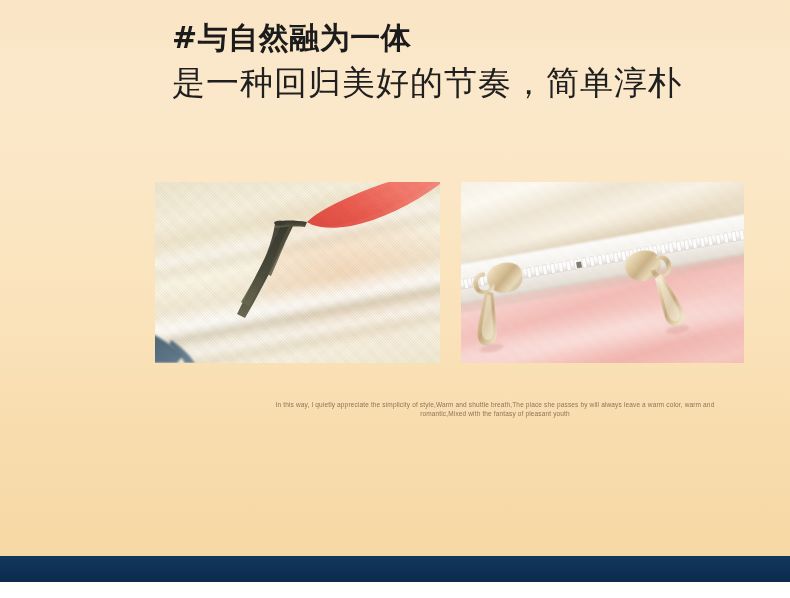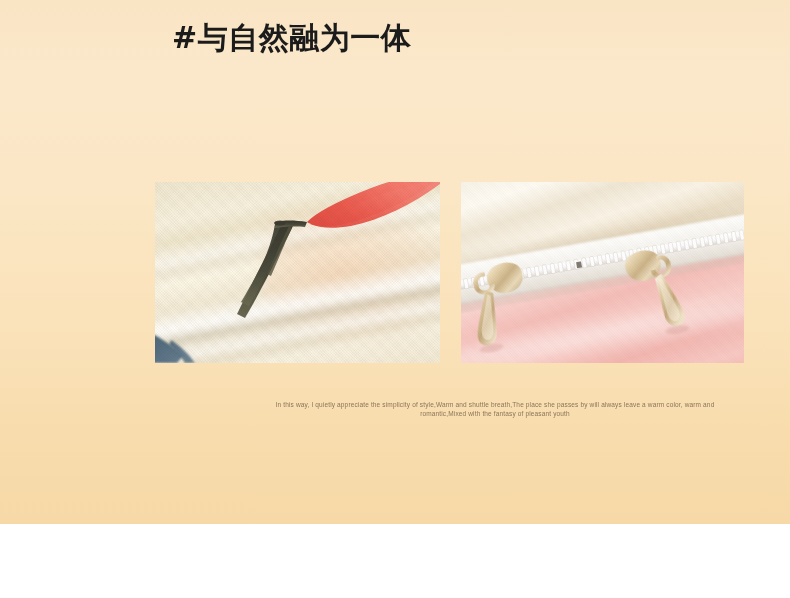--- a/index.html
+++ b/index.html
@@ -10,21 +10,21 @@
   body {
     width: 790px;
     height: 598px;
     font-family: "Liberation Sans", sans-serif;
     overflow: hidden;
   }
 
   .page {
     position: relative;
     width: 790px;
-    height: 524px;
+    height: 598px;
     background: #ffffff;
     overflow: hidden;
   }
 
   
   .bg-panel {
     position: absolute;
     left: 0;
     top: 0;
     width: 790px;
@@ -281,20 +281,21 @@
 </style>
 </head>
 <body>
 
 <div class="page">
 
   <div class="bg-panel"></div>
 
   <div class="headline-block">
     <div class="headline">#与自然融为一体</div>
+    <div class="subheadline">是一种回归美好的节奏，简单淳朴</div>
   </div>
 
   <div class="photos">
 
     <div class="photo photo-left">
       <div class="fabric-left"></div>
       <div class="fab-haze"></div>
       <div class="fold fold-top"></div>
       <div class="fold-shadow"></div>
       <div class="fold fold-a"></div>

